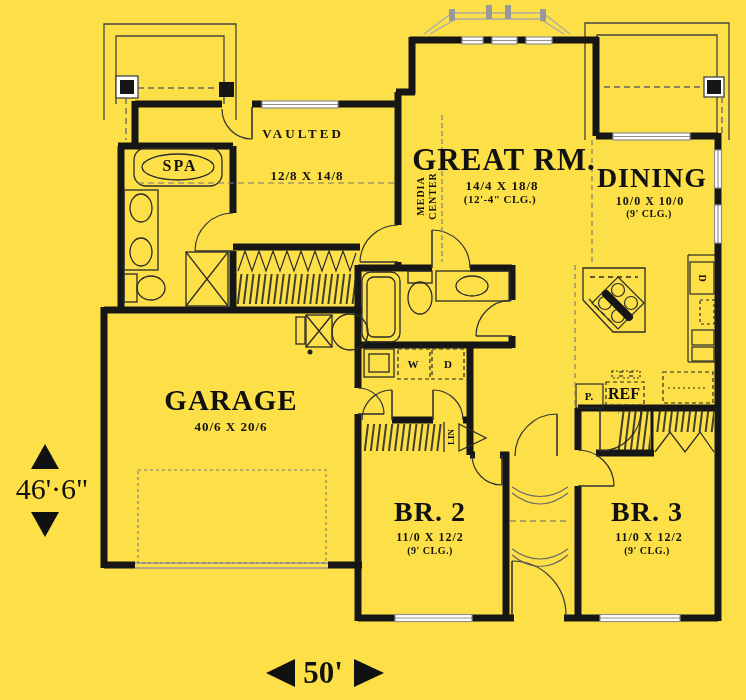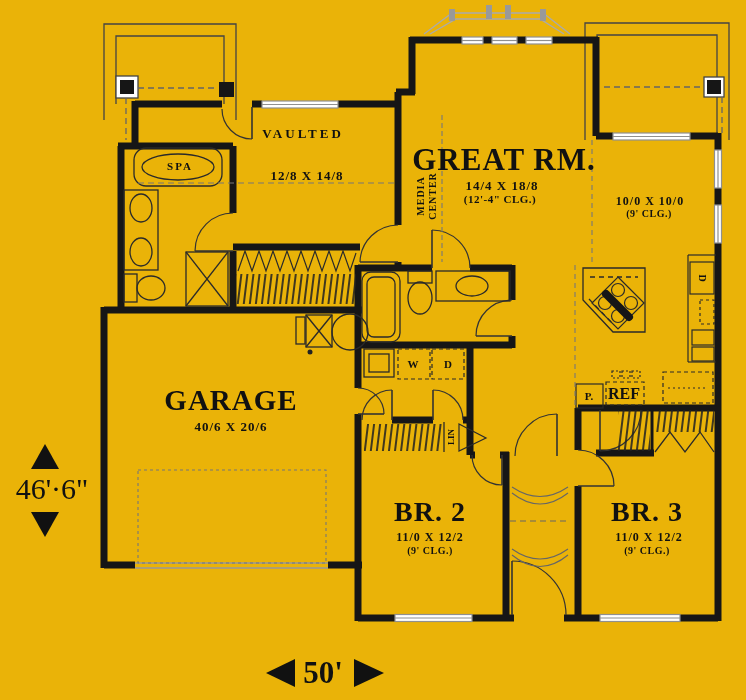--- a/index.html
+++ b/index.html
@@ -1,17 +1,17 @@
 <!DOCTYPE html>
 <html><head>
 <meta charset="utf-8">
 <style>
   html,body { margin:0; padding:0; background:#fff; }
   #plan {
-    position:relative; width:746px; height:700px; background:#eab308;
+    position:relative; width:746px; height:700px; background:#fde047;
     font-family:"Liberation Serif","DejaVu Serif",serif; overflow:hidden;
   }
   #plan svg { position:absolute; left:0; top:0; }
   .lbl {
     position:absolute; transform:translate(-50%,-50%);
     font-weight:bold; color:#111; white-space:nowrap; line-height:1;
     font-family:"Liberation Serif","DejaVu Serif",serif;
   }
   .rot  { transform:translate(-50%,-50%) rotate(-90deg); }
   .rot90{ transform:translate(-50%,-50%) rotate(90deg); }
@@ -263,35 +263,36 @@
   </g>
 </svg>
 
   <div class="lbl room" style="left:303px; top:133px; font-size:13px; letter-spacing:3px;">VAULTED</div>
   <div class="lbl dims" style="left:307px; top:175px; font-size:13px;">12/8 X 14/8</div>
 
   <div class="lbl room" style="left:504px; top:159px; font-size:31px;">GREAT RM.</div>
   <div class="lbl dims" style="left:502px; top:185px; font-size:13px;">14/4 X 18/8</div>
   <div class="lbl small" style="left:500px; top:199px; font-size:11px;">(12'-4" CLG.)</div>
 
+  <div class="lbl room" style="left:652px; top:178px; font-size:28px;">DINING</div>
   <div class="lbl dims" style="left:650px; top:201px; font-size:12px;">10/0 X 10/0</div>
   <div class="lbl small" style="left:649px; top:214px; font-size:10px;">(9' CLG.)</div>
 
   <div class="lbl room" style="left:231px; top:400px; font-size:29px;">GARAGE</div>
   <div class="lbl dims" style="left:231px; top:426px; font-size:13px;">40/6 X 20/6</div>
 
   <div class="lbl room" style="left:430px; top:512px; font-size:28px;">BR. 2</div>
   <div class="lbl dims" style="left:430px; top:537px; font-size:12px;">11/0 X 12/2</div>
   <div class="lbl small" style="left:430px; top:551px; font-size:10px;">(9' CLG.)</div>
 
   <div class="lbl room" style="left:647px; top:512px; font-size:28px;font-family:Liberation Serif, serif;">BR. 3</div>
   <div class="lbl dims" style="left:649px; top:537px; font-size:12px;">11/0 X 12/2</div>
   <div class="lbl small" style="left:647px; top:551px; font-size:10px;">(9' CLG.)</div>
 
-  <div class="lbl" style="left:180px; top:166px; font-size:11px; letter-spacing:2px;">SPA</div>
+  <div class="lbl" style="left:180px; top:166px; font-size:16px; letter-spacing:2px;">SPA</div>
   <div class="lbl rot" style="left:421px; top:196px; font-size:10px; letter-spacing:1px;">MEDIA</div>
   <div class="lbl rot" style="left:433px; top:196px; font-size:10px; letter-spacing:1px;">CENTER</div>
   <div class="lbl" style="left:413px; top:364px; font-size:11px;">W</div>
   <div class="lbl" style="left:448px; top:364px; font-size:11px;">D</div>
   <div class="lbl rot" style="left:451px; top:437px; font-size:9px;">LIN</div>
   <div class="lbl" style="left:589px; top:396px; font-size:11px;">P.</div>
   <div class="lbl" style="left:624px; top:394px; font-size:16px;">REF</div>
   <div class="lbl rot90" style="left:702px; top:278px; font-size:10px;">D</div>
 
   <div class="lbl" style="left:52px; top:489px; font-size:30px; font-weight:normal;">46'·6"</div>

